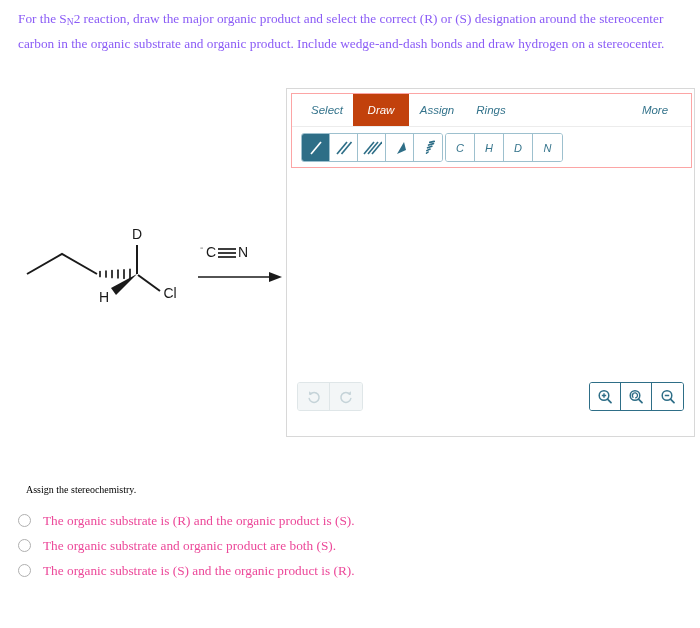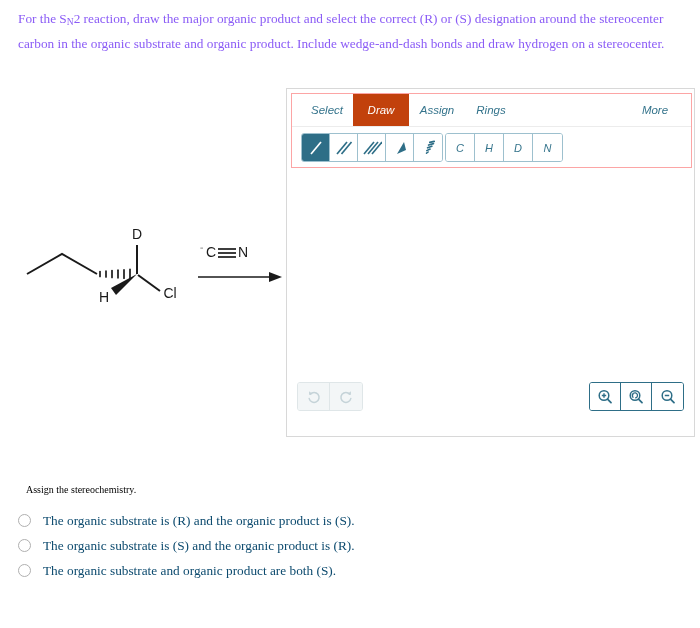--- a/index.html
+++ b/index.html
@@ -237,21 +237,21 @@
     border: 1px solid #b0b0b0;
     border-radius: 50%;
     background: #ffffff;
     box-sizing: border-box;
     flex: 0 0 auto;
     margin-right: 12px;
   }
   .option-text {
     font-family: "Liberation Serif", serif;
     font-size: 13.3px;
-    color: #0c4a6e;
+    color: #ec4899;
     white-space: nowrap;
   }
 </style>
 </head>
 <body>
 
 <div class="prompt">
   <span>For the S</span><sub>N</sub><span>2 reaction, draw the major organic product and select the correct (R) or (S) designation around the stereocenter</span>
   <span>carbon in the organic substrate and organic product. Include wedge-and-dash bonds and draw hydrogen on a stereocenter.</span>
 </div>
@@ -412,19 +412,19 @@
 
 <div class="assign-label">Assign the stereochemistry.</div>
 
 <div class="options">
   <div class="option">
     <span class="radio"></span>
     <span class="option-text">The organic substrate is (R) and the organic product is (S).</span>
   </div>
   <div class="option">
     <span class="radio"></span>
-    <span class="option-text">The organic substrate is (S) and the organic product is (R).</span>
+    <span class="option-text">The organic substrate and organic product are both (S).</span>
   </div>
   <div class="option">
     <span class="radio"></span>
-    <span class="option-text">The organic substrate and organic product are both (S).</span>
+    <span class="option-text">The organic substrate is (S) and the organic product is (R).</span>
   </div>
 </div>
 
 </body></html>

